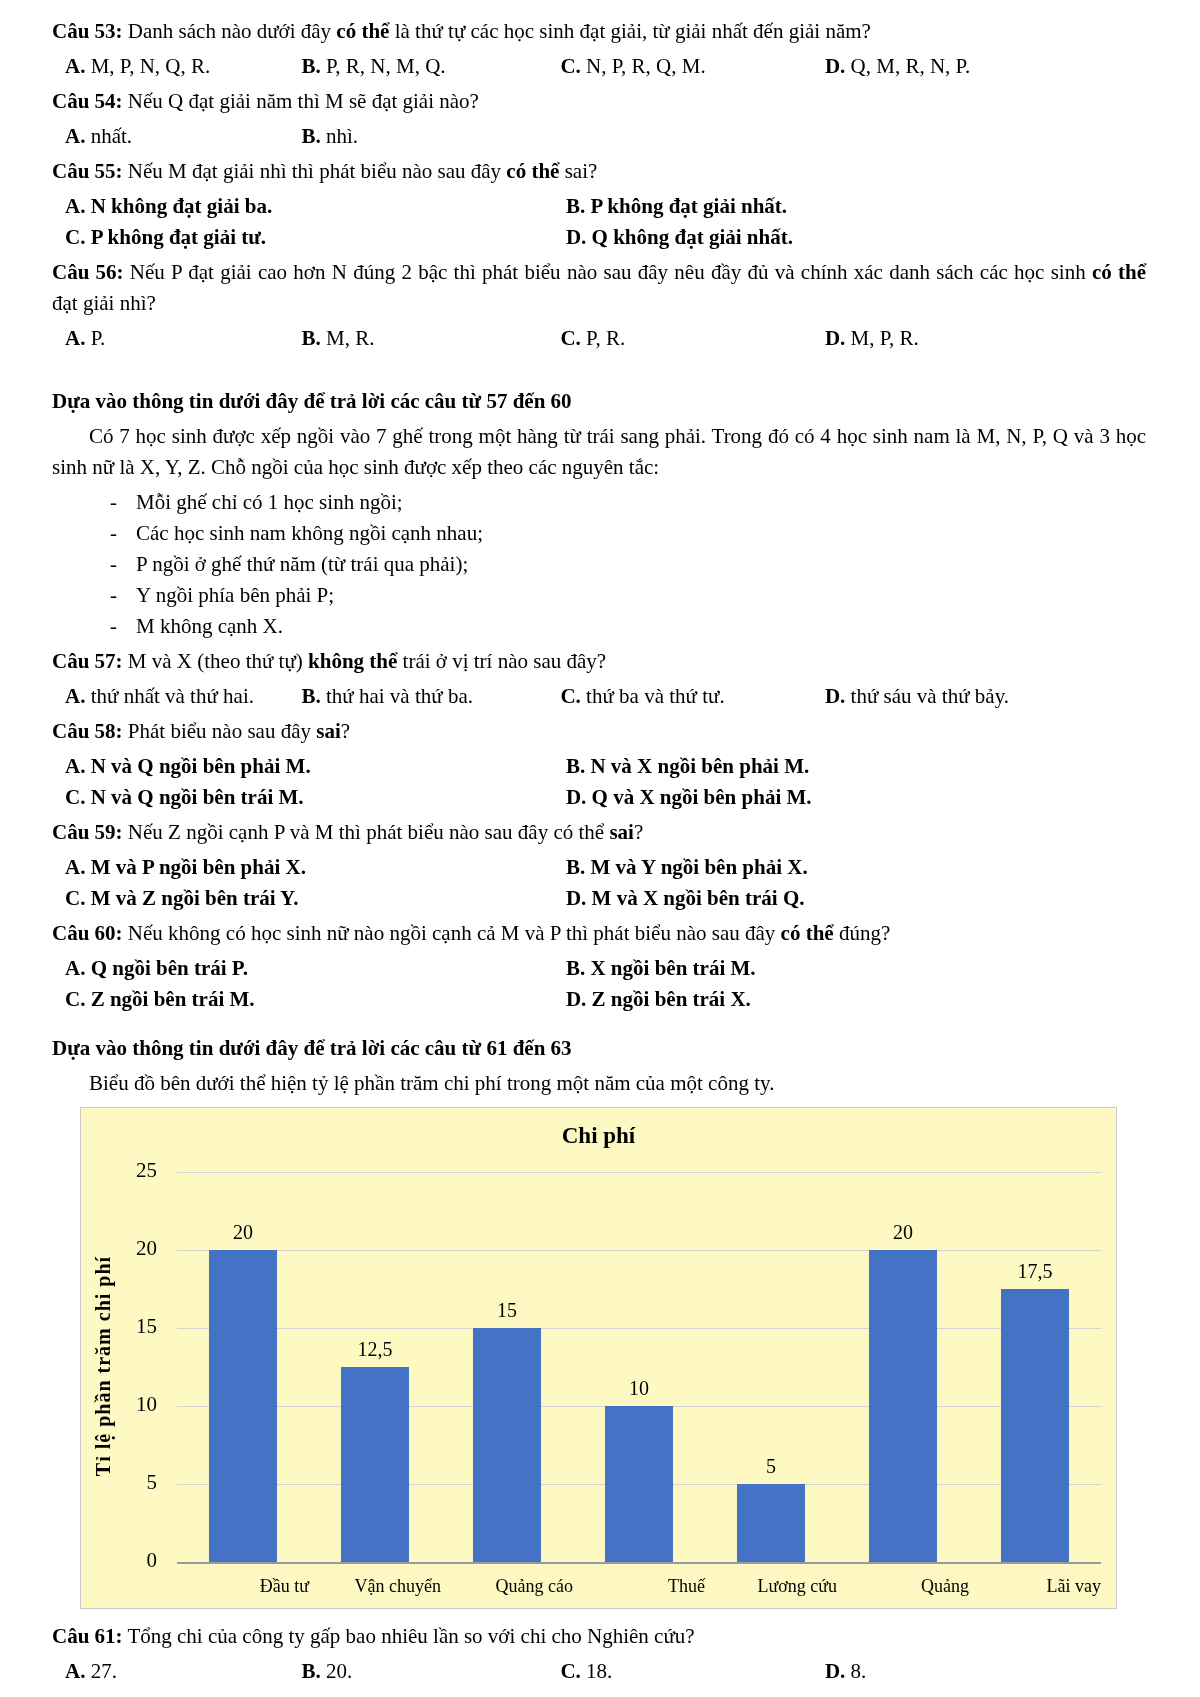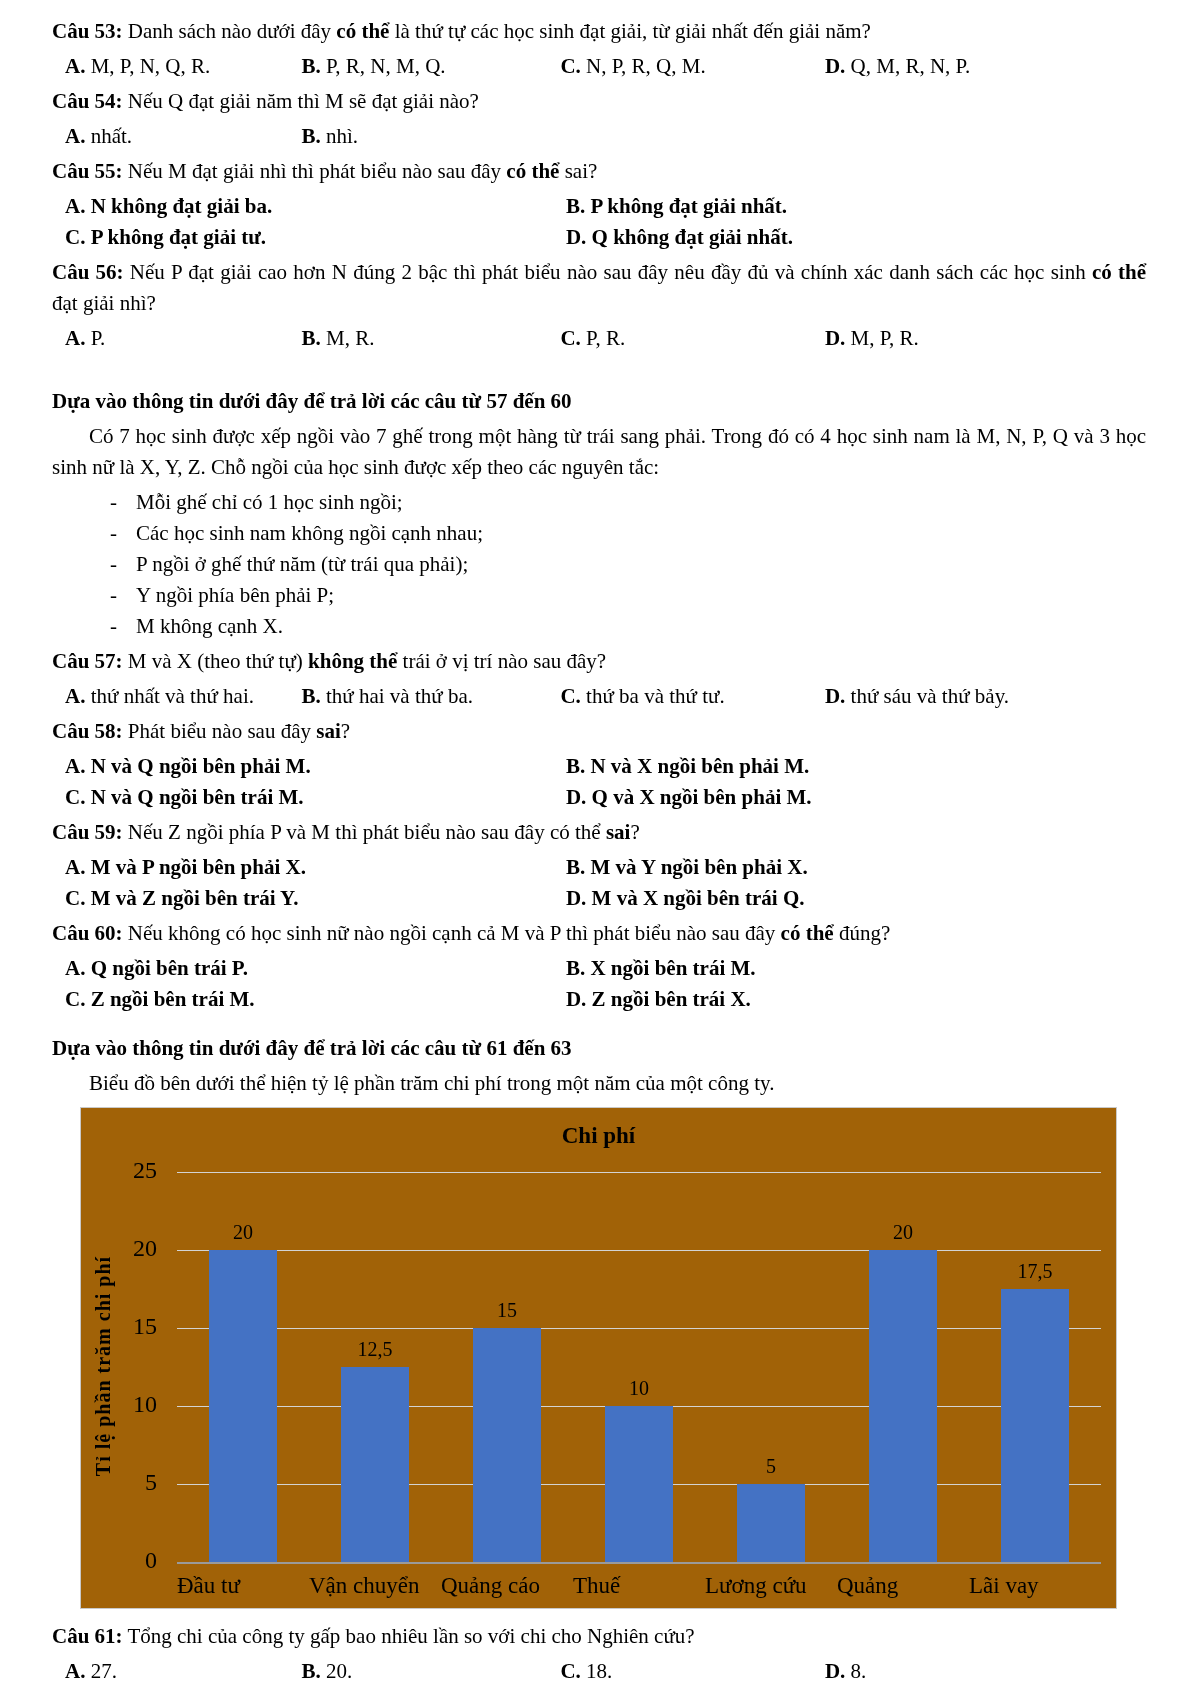--- a/index.html
+++ b/index.html
@@ -16,35 +16,35 @@
   .opts2{display:grid;grid-template-columns:47% 53%;font-weight:bold;}
   .opts4 .opt:first-child{padding-left:17px;}
   .opts2 .opt:nth-child(odd){padding-left:17px;}
   .section-title{font-weight:bold;margin-top:32px;}
   .section-title.second{margin-top:18px;}
   .para{text-align:justify;text-indent:37px;}
   .bullet{display:flex;padding-left:62px;}
   .bullet .dash{width:26px;flex:0 0 26px;}
   
   .chart{position:relative;width:1035px;height:500px;margin-left:32px;margin-top:8px;
-         border:1px solid #c9c9c9;background:#a16207;}
+         border:1px solid #c9c9c9;background:#fef9c3;}
   .chart-title{text-align:center;font-weight:bold;font-size:23px;margin-top:13px;line-height:30px;}
   .ylabel{position:absolute;left:22px;top:258px;transform:translate(-50%,-50%) rotate(-90deg);
           font-weight:bold;font-size:20px;white-space:nowrap;letter-spacing:1px;}
   .plot{position:absolute;left:96px;top:64px;width:924px;height:390px;
         border-bottom:2px solid #9a9a9a;}
   .gridline{position:absolute;left:0;width:100%;height:0;border-top:1px solid #d3d3d3;}
-  .ytick{position:absolute;left:-66px;width:46px;text-align:right;font-size:24px;line-height:21px;
+  .ytick{position:absolute;left:-66px;width:46px;text-align:right;font-size:21px;line-height:21px;
          transform:translateY(-55%);}
   .bars{position:absolute;left:0;top:0;width:100%;height:100%;display:flex;align-items:flex-end;}
   .slot{flex:1;height:100%;display:flex;flex-direction:column;justify-content:flex-end;align-items:center;}
   .val{font-size:20px;line-height:22px;margin-bottom:7px;}
   .bar{width:52%;}
   .cats{position:absolute;left:96px;top:466px;width:924px;display:flex;}
-  .cat{flex:1;text-align:left;font-size:23px;line-height:24px;}
+  .cat{flex:1;text-align:right;font-size:18px;line-height:24px;}
   .qblock-61{margin-top:12px;}
 </style>
 </head>
 <body>
 
 <div>
   <p class="qline"><b>Câu 53:</b><span> Danh sách nào dưới đây </span><b>có thể</b><span> là thứ tự các học sinh đạt giải, từ giải nhất đến giải năm?</span></p>
   <div class="opts4">
     <span class="opt"><b>A.</b> <span>M, P, N, Q, R.</span></span>
     <span class="opt"><b>B.</b> <span>P, R, N, M, Q.</span></span>
@@ -120,21 +120,21 @@
   <p class="qline"><b>Câu 58:</b><span> Phát biểu nào sau đây </span><b>sai</b><span>?</span></p>
   <div class="opts2">
     <span class="opt"><b>A.</b> <span>N và Q ngồi bên phải M.</span></span>
     <span class="opt"><b>B.</b> <span>N và X ngồi bên phải M.</span></span>
     <span class="opt"><b>C.</b> <span>N và Q ngồi bên trái M.</span></span>
     <span class="opt"><b>D.</b> <span>Q và X ngồi bên phải M.</span></span>
   </div>
 </div>
 
 <div>
-  <p class="qline"><b>Câu 59:</b><span> Nếu Z ngồi phía P và M thì phát biểu nào sau đây có thể </span><b>sai</b><span>?</span></p>
+  <p class="qline"><b>Câu 59:</b><span> Nếu Z ngồi cạnh P và M thì phát biểu nào sau đây có thể </span><b>sai</b><span>?</span></p>
   <div class="opts2">
     <span class="opt"><b>A.</b> <span>M và P ngồi bên phải X.</span></span>
     <span class="opt"><b>B.</b> <span>M và Y ngồi bên phải X.</span></span>
     <span class="opt"><b>C.</b> <span>M và Z ngồi bên trái Y.</span></span>
     <span class="opt"><b>D.</b> <span>M và X ngồi bên trái Q.</span></span>
   </div>
 </div>
 
 <div>
   <p class="qline"><b>Câu 60:</b><span> Nếu không có học sinh nữ nào ngồi cạnh cả M và P thì phát biểu nào sau đây </span><b>có thể</b><span> đúng?</span></p>

